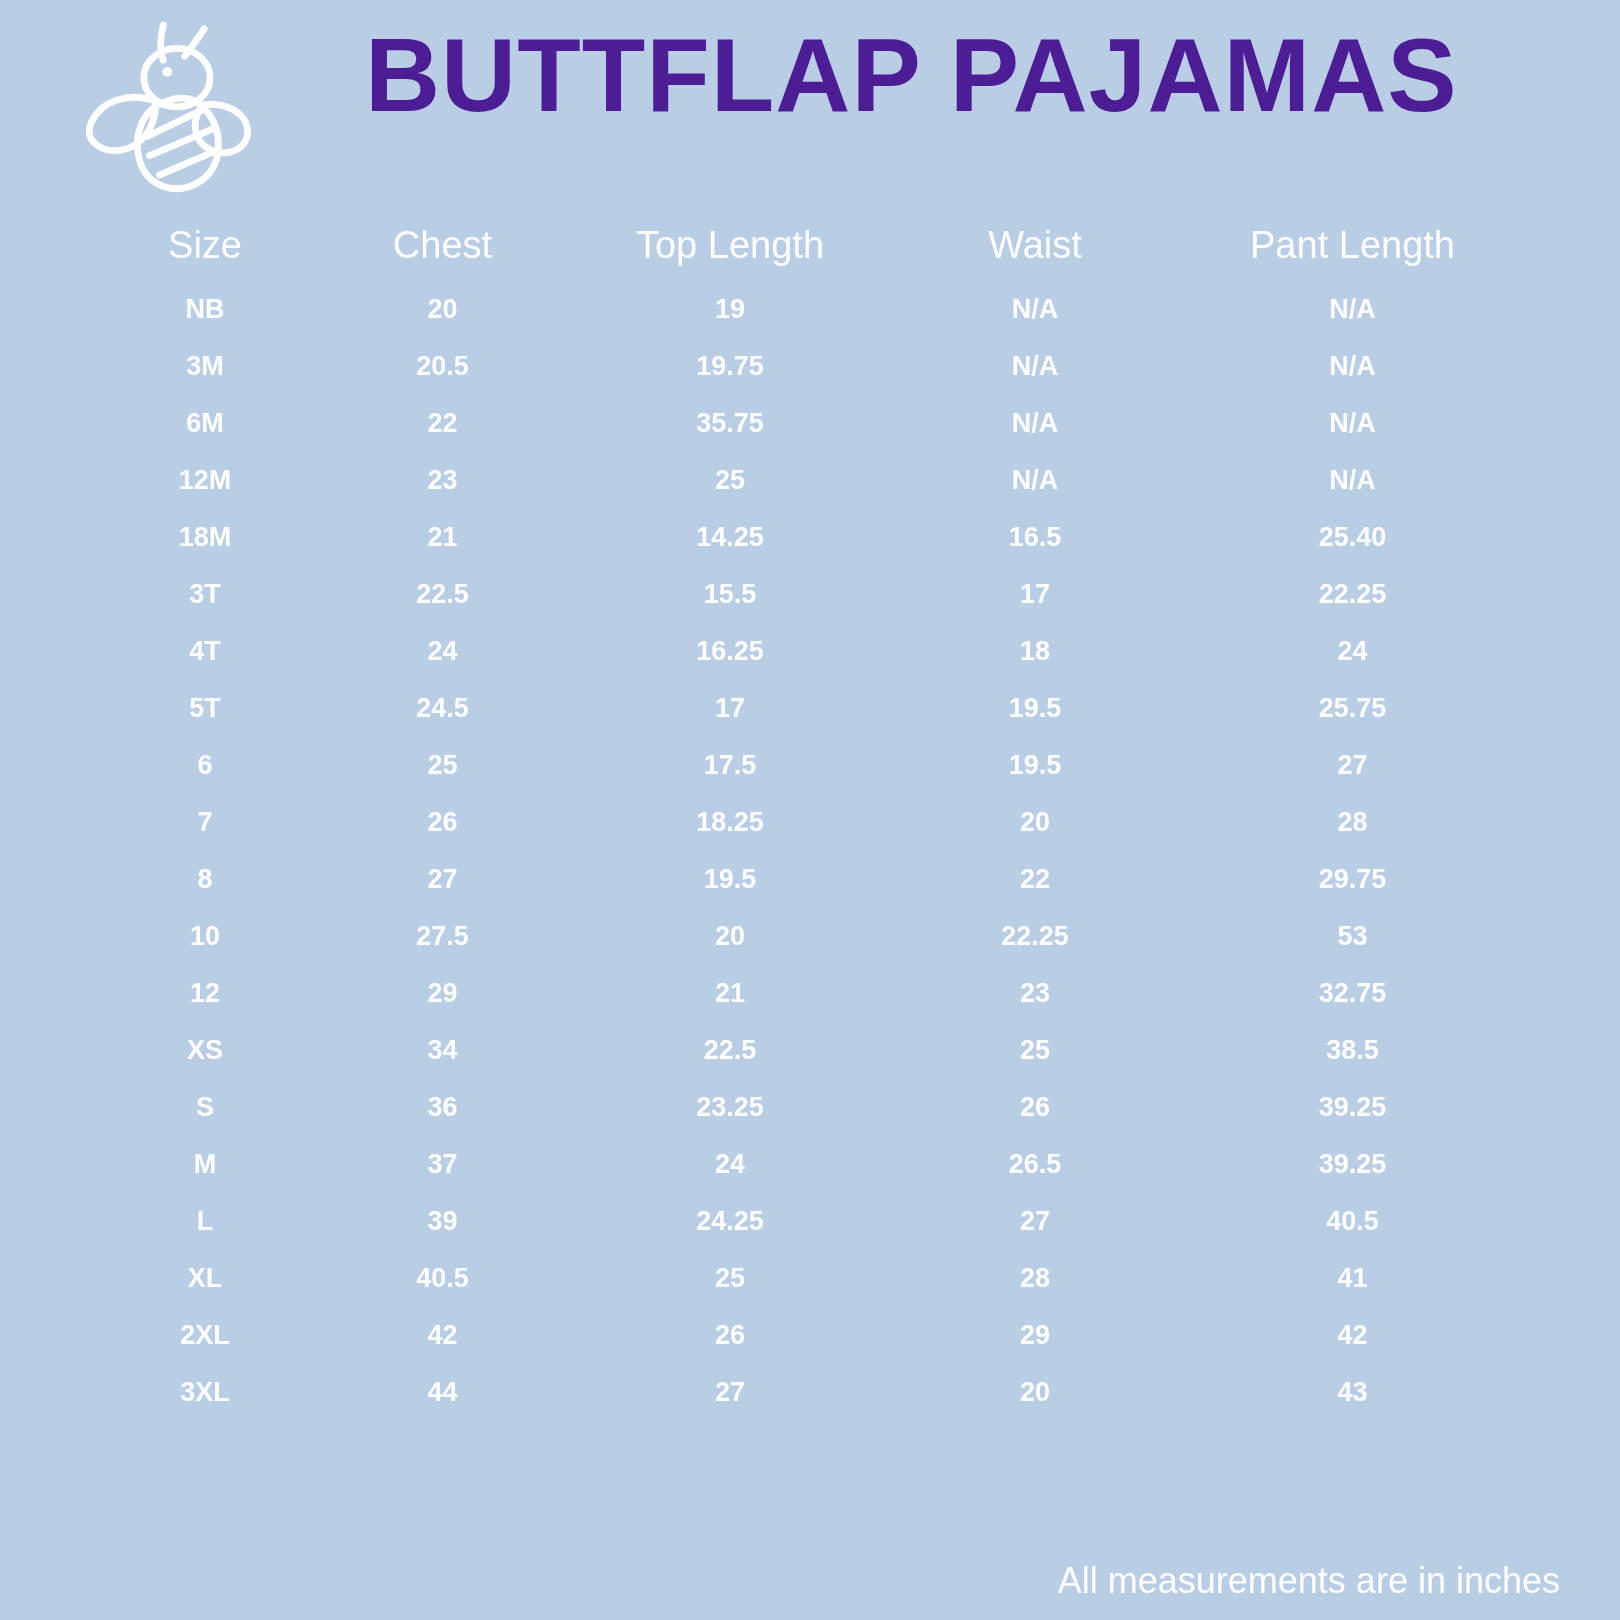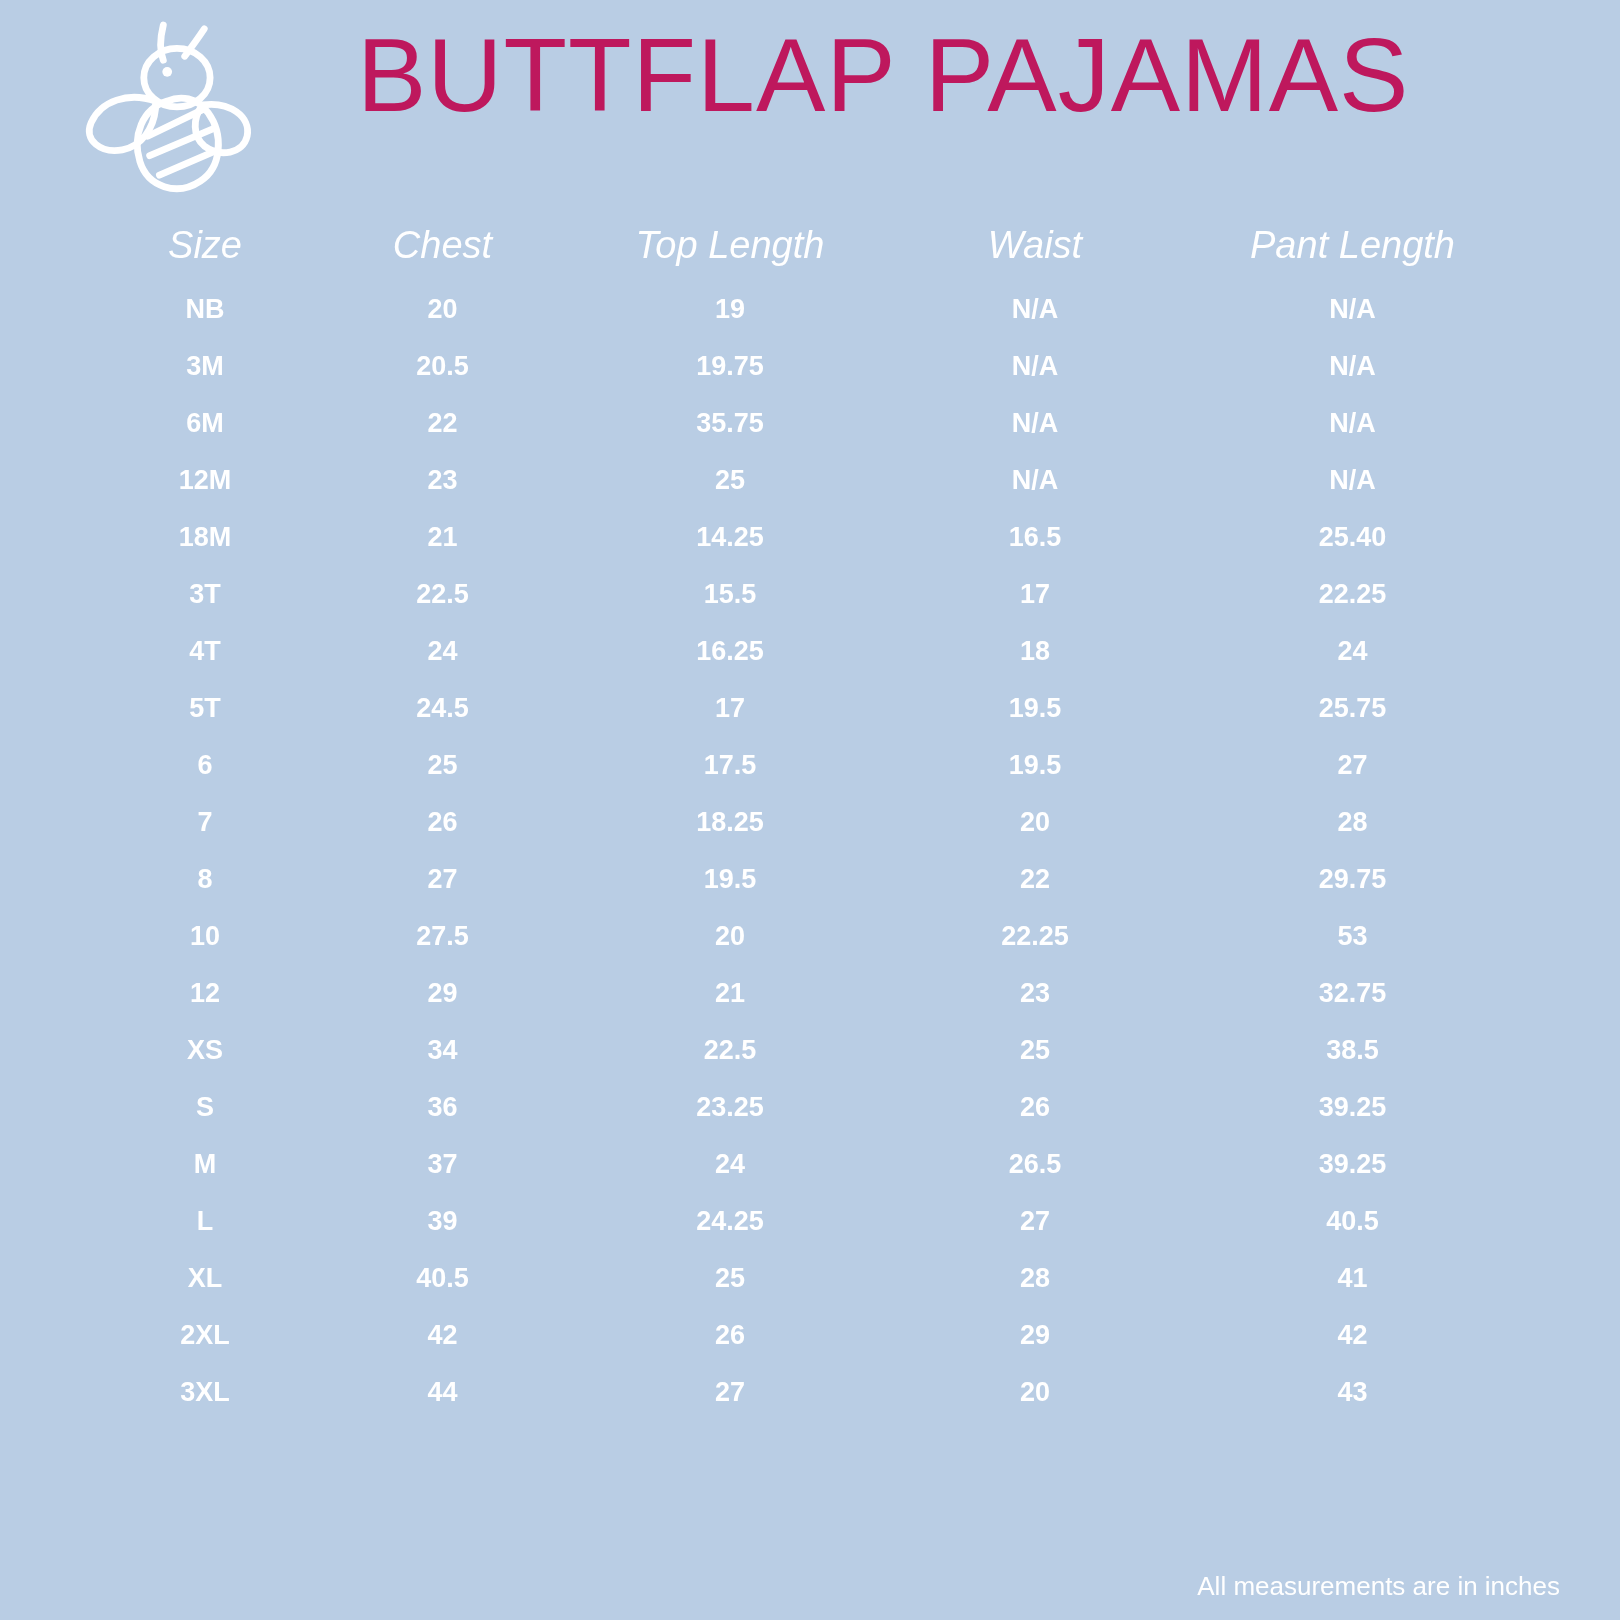--- a/index.html
+++ b/index.html
@@ -28,64 +28,63 @@
   }
   .logo {
     position: absolute;
     left: 58px;
     top: 5px;
     width: 195px;
     height: 200px;
   }
   .title {
     position: absolute;
-    left: 357px;
+    left: 365px;
     top: 18px;
     font-size: 104px;
-    font-weight: 400;
+    font-weight: 700;
     letter-spacing: 1px;
     line-height: 1.1;
     white-space: nowrap;
-    color: #be185d;
+    color: #4c1d95;
   }
   table.size-table {
     position: absolute;
     top: 218px;
     left: 90px;
     width: 1440px;
     border-collapse: collapse;
     table-layout: fixed;
   }
   table.size-table th {
     font-size: 38px;
     font-weight: 300;
     color: #ffffff;
     padding: 6px 0 14px 0;
     text-align: center;
-    font-style: italic;
   }
   table.size-table td {
     font-size: 27px;
     font-weight: bold;
     color: #ffffff;
     text-align: center;
     padding: 0;
     height: 57px;
     vertical-align: middle;
   }
   col.c-size { width: 230px; }
   col.c-chest { width: 245px; }
   col.c-toplen { width: 330px; }
   col.c-waist { width: 280px; }
   col.c-pantlen { width: 355px; }
   .footnote {
     position: absolute;
     right: 60px;
     bottom: 18px;
-    font-size: 26px;
+    font-size: 36px;
     font-weight: 300;
     color: #ffffff;
   }
 </style>
 </head>
 <body>
 
 <div class="page">
 
   <div class="header">

